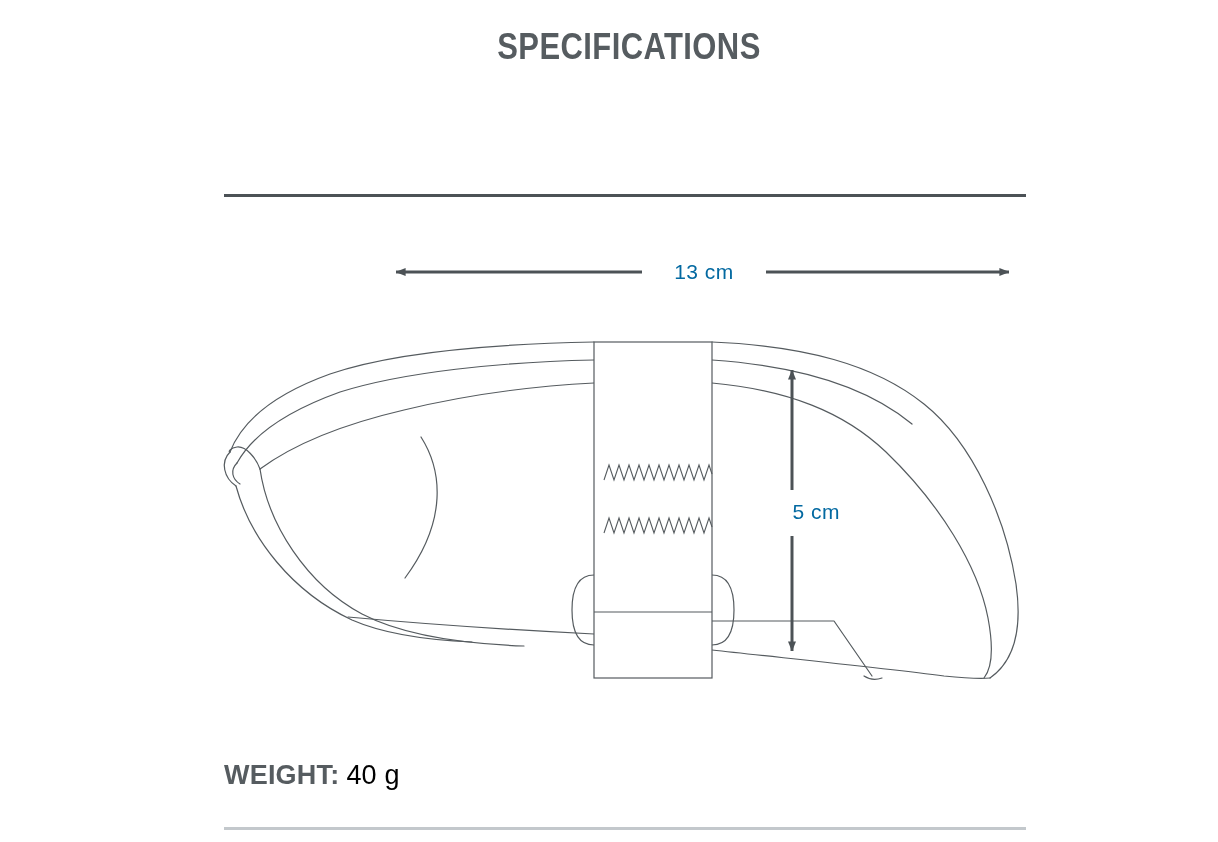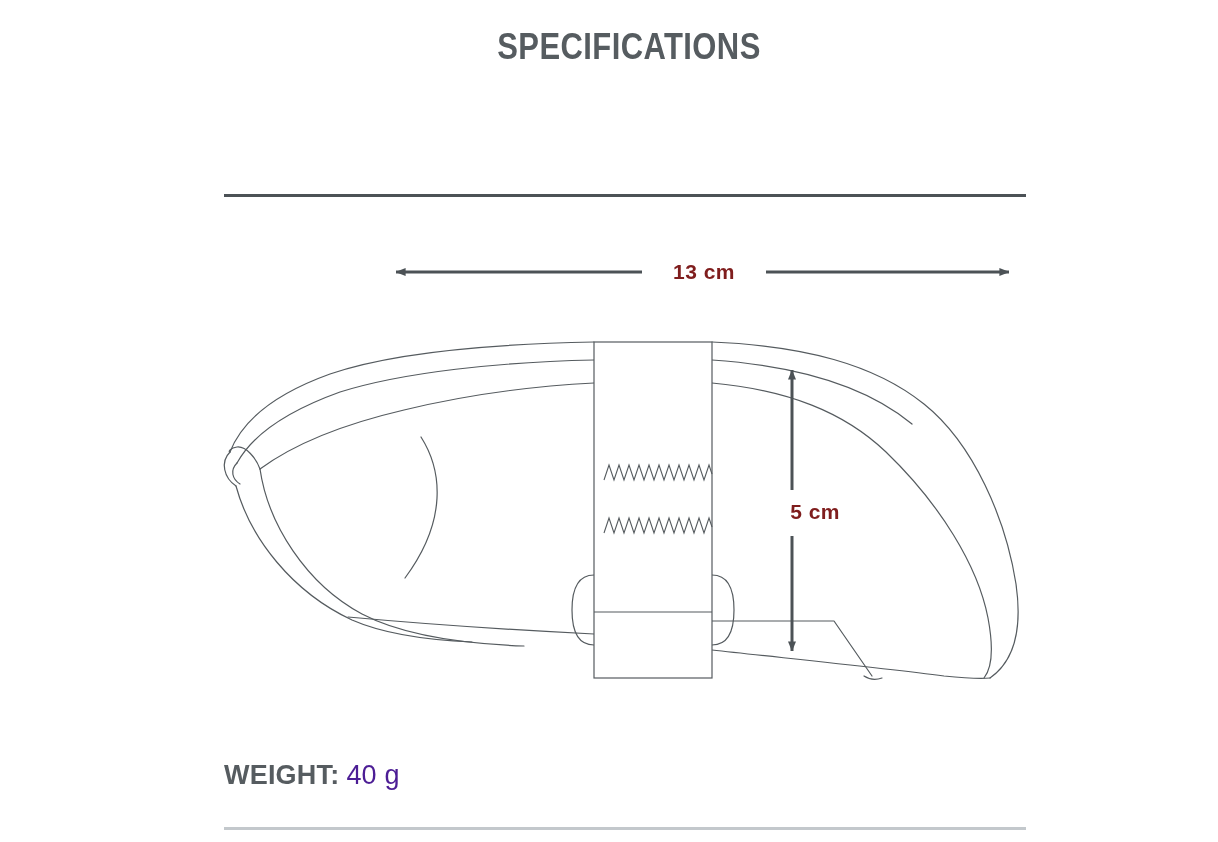--- a/index.html
+++ b/index.html
@@ -66,22 +66,22 @@
     top: 0;
     width: 1218px;
     height: 842px;
     pointer-events: none;
   }
 
   
   .dim-label {
     position: absolute;
     font-family: "Liberation Sans", sans-serif;
-    font-weight: bold;
-    color: #7f1d1d;
+    font-weight: normal;
+    color: #0369a1;
     white-space: nowrap;
   }
   .dim-length {
     left: 600px;
     top: 260px;
     width: 120px;
     text-align: center;
     font-size: 21px;
     letter-spacing: 0.5px;
   }
@@ -105,21 +105,21 @@
   .spec-weight { left: 180px; }
   .spec-width  { left: 770px; }
 
   .spec-key {
     font-weight: bold;
     color: #565c60;
     letter-spacing: 0.2px;
   }
   .spec-val {
     font-weight: normal;
-    color: #4c1d95;
+    color: #000000;
     margin-left: 7px;
     letter-spacing: 0.2px;
   }
 </style>
 </head>
 <body>
 
 <div class="page">
 
   <div class="spec-title">SPECIFICATIONS</div>

